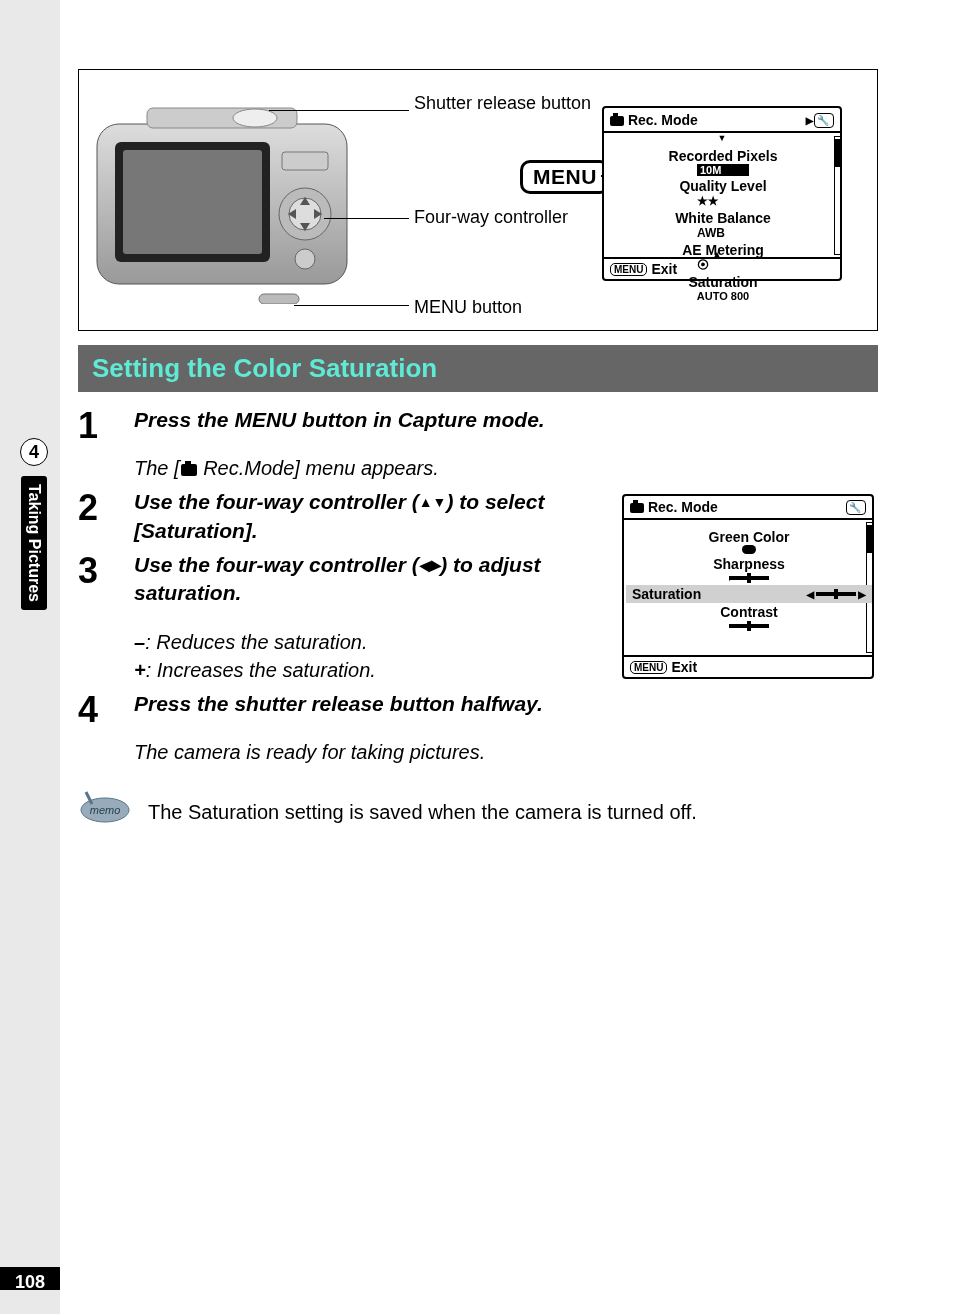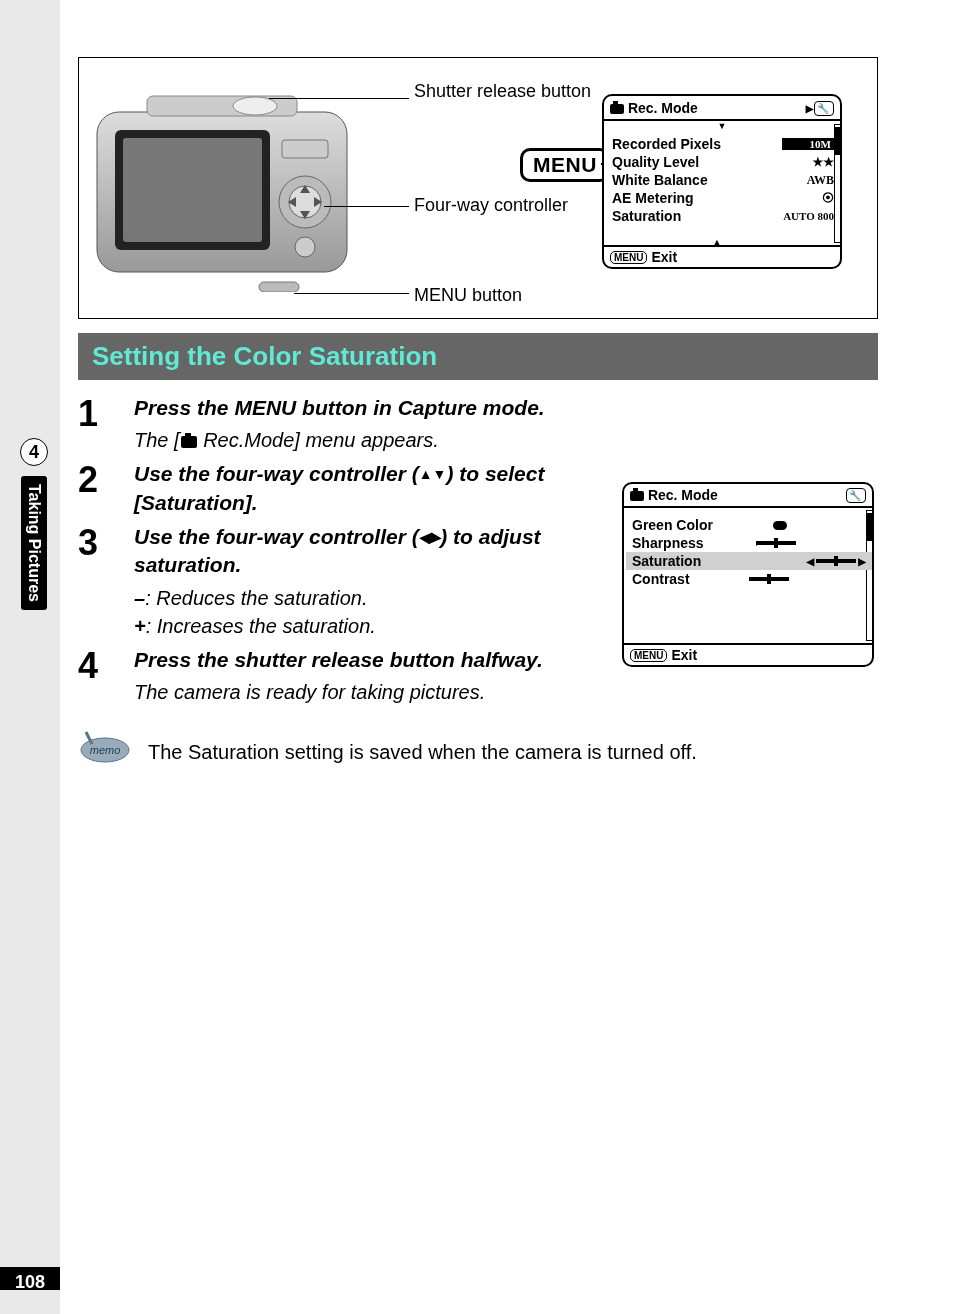--- a/index.html
+++ b/index.html
@@ -58,21 +58,21 @@
     color: #fff;
     writing-mode: vertical-rl;
     padding: 8px 4px;
     font-weight: bold;
     font-size: 16px;
     border-radius: 3px;
   }
   .content {
     position: absolute;
     left: 78px;
-    top: 57px;
+    top: 69px;
     width: 800px;
   }
   .diagram-box {
     border: 1.5px solid #000;
     height: 262px;
     position: relative;
     margin-bottom: 14px;
   }
   .camera-svg {
     position: absolute;
@@ -119,21 +119,21 @@
     position: absolute;
     right: -8px;
     top: -6px;
     border-left: 12px solid #000;
     border-top: 7px solid transparent;
     border-bottom: 7px solid transparent;
   }
   .screen {
     position: absolute;
     border: 2px solid #000;
-    border-radius: 10px;
+    border-radius: 4px;
     background: #fff;
     font-size: 14px;
     font-weight: bold;
   }
   .screen1 {
     left: 523px;
     top: 36px;
     width: 240px;
     height: 175px;
   }
@@ -169,20 +169,21 @@
   }
   .screen-body {
     padding: 4px 6px 2px 8px;
     position: relative;
   }
   .screen-row {
     display: flex;
     justify-content: space-between;
     align-items: center;
     padding: 1px 0;
+    flex-direction: column;
   }
   .scrollbar {
     position: absolute;
     right: -1px;
     top: 28px;
     bottom: 24px;
     width: 7px;
     border: 1px solid #000;
     background: #fff;
   }
@@ -209,22 +210,21 @@
     border: 1.5px solid #000;
     border-radius: 5px;
     padding: 0 3px;
     font-size: 10px;
     font-family: Arial;
     display:inline-block;
   }
   .val-box {
     font-size: 12px;
     min-width: 52px;
-    text-align: right;
-    font-family: Liberation Serif, serif;
+    text-align: left;
   }
   .px10m { background:#000; color:#fff; padding:0 3px; font-size:11px; }
   .small-arrow { font-size: 9px; text-align:center; }
   .section-bar {
     background: #666;
     color: #5eead4;
     font-size: 26px;
     font-weight: bold;
     padding: 8px 14px;
     margin-bottom: 14px;
@@ -244,21 +244,21 @@
     line-height: 1;
     padding-top: 2px;
   }
   .step-head {
     font-size: 21px;
     font-weight: bold;
     line-height: 1.35;
   }
   .step-body {
     font-size: 20px;
-    margin-top: 4px;
+    margin-top: 20px;
     line-height: 1.4;
   }
   .step-inner { flex: 1; padding-right: 256px; font-style: italic; }
   .step-inner.full { padding-right: 0; }
   .cam-inline {
     display:inline-block;
     width:16px; height:12px;
     background:#000;
     border-radius:2px;
     position:relative;

